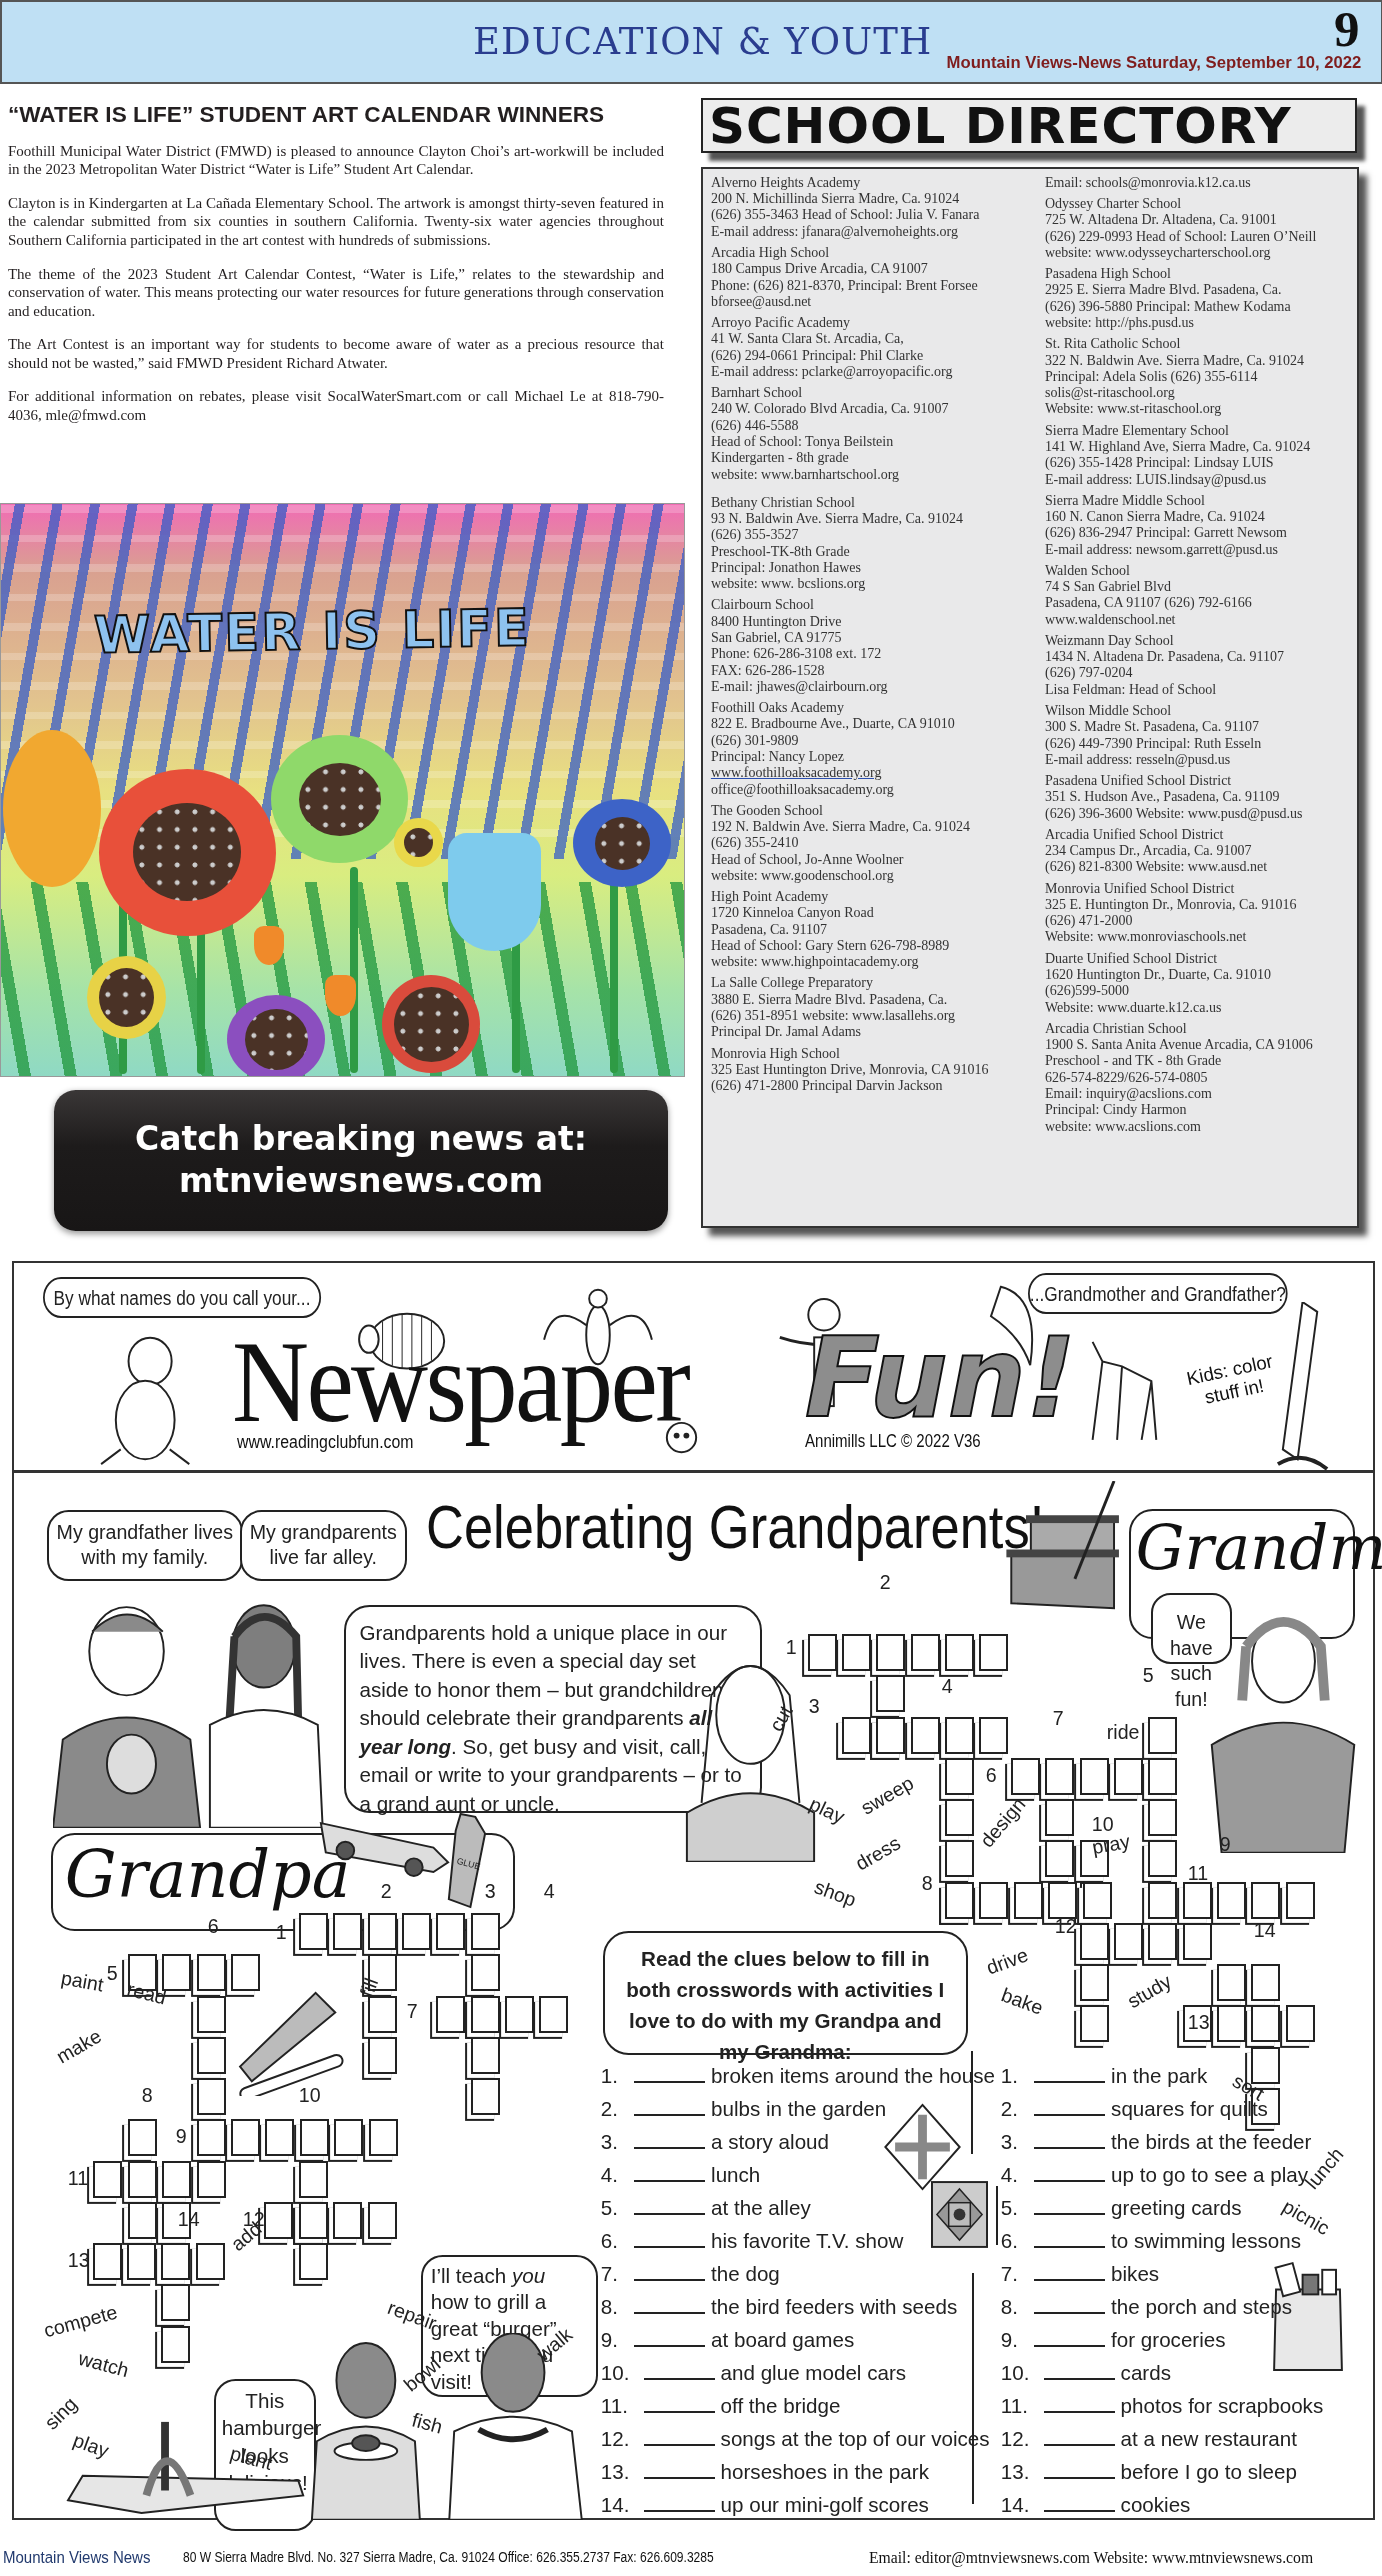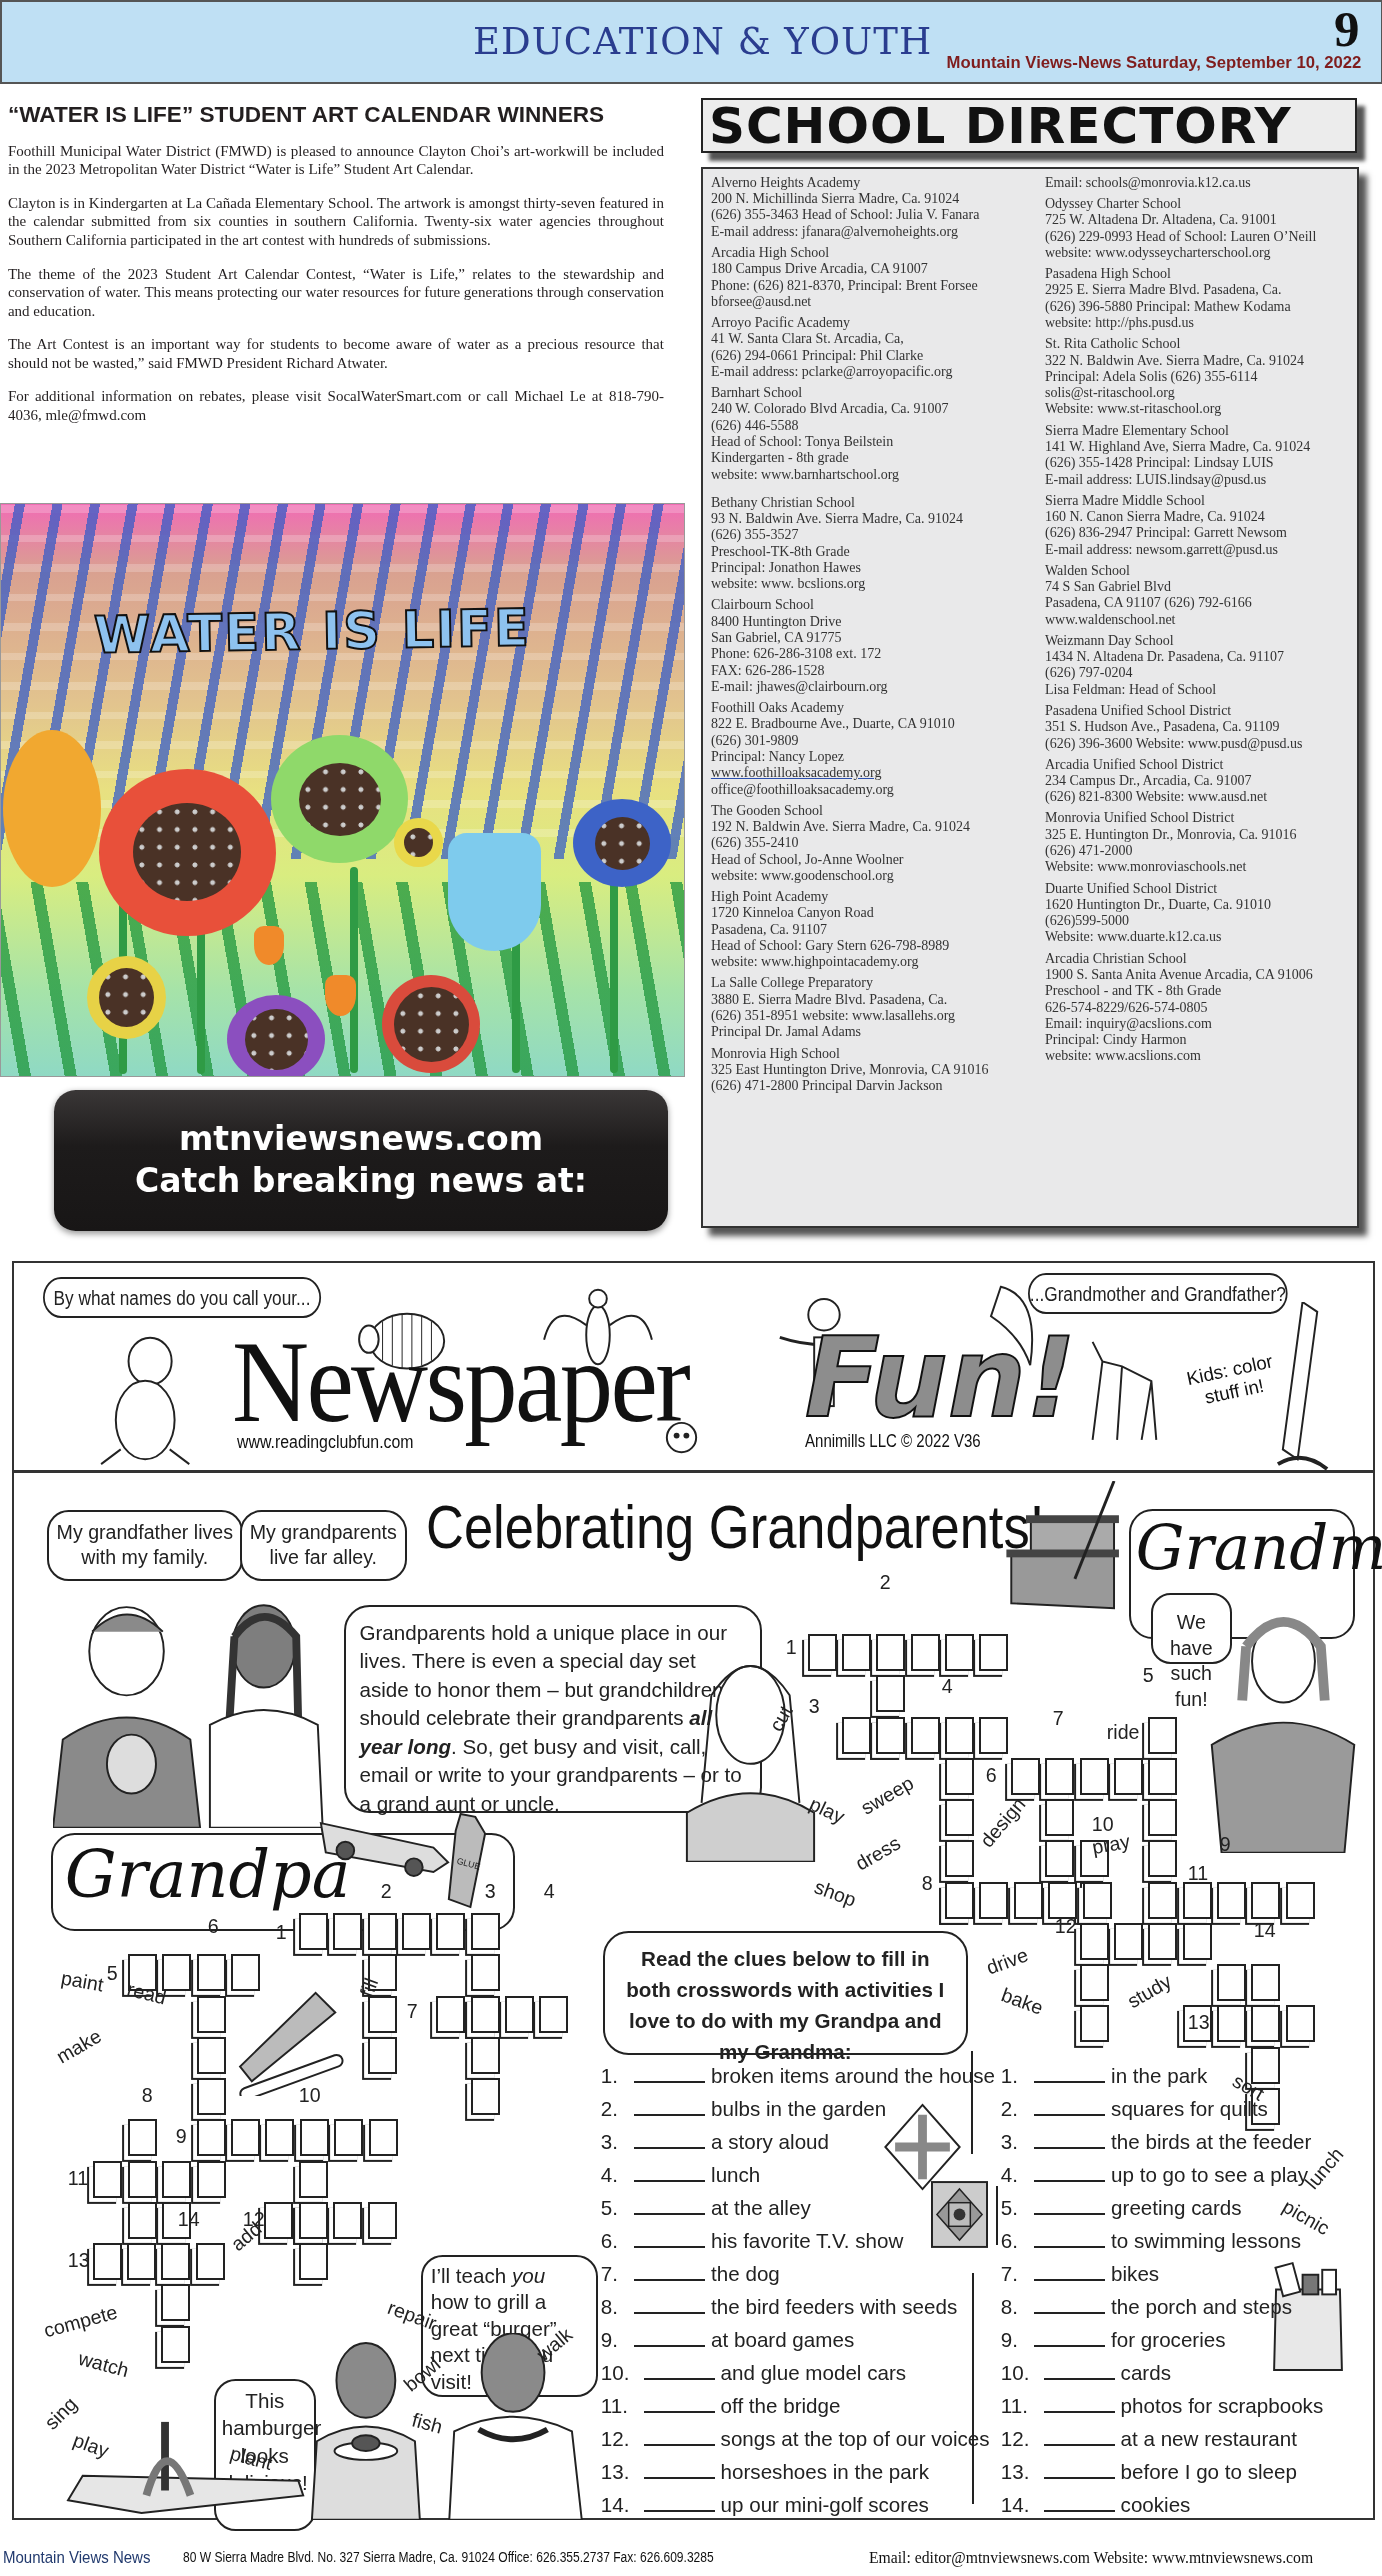--- a/index.html
+++ b/index.html
@@ -160,22 +160,22 @@
     <div class="center" style="left:17.7px;top:13.7px;width:63px;height:61px;"></div>
   </div>
   <div class="flower" style="left:381px;top:471px;width:98px;height:98px;background:#d94b3c;">
     <div class="center" style="left:11.8px;top:11.8px;width:75px;height:75px;"></div>
   </div>
   <div class="flower" style="left:253px;top:422px;width:29.5px;height:39px;background:#f08a2a;border-radius:9.8px 9.8px 50% 50%;"></div>
   <div class="flower" style="left:324px;top:471px;width:31px;height:41px;background:#f08a2a;border-radius:9.8px 9.8px 50% 50%;"></div>
 </div>
 
 <div class="breaking">
+  <div>Catch breaking news at:</div>
   <div>mtnviewsnews.com</div>
-  <div>Catch breaking news at:</div>
 </div>
 
 <div class="dir-title-box">
   <span>SCHOOL DIRECTORY</span>
 </div>
 <div class="dir-box">
   <div class="dir-col c1" id="dir-col-1">
       <div class="school">
         <span class="line">Alverno Heights Academy</span>
         <span class="line">200 N. Michillinda  Sierra Madre, Ca. 91024</span>
@@ -291,20 +291,26 @@
         <span class="line">Walden School</span>
         <span class="line">74 S San Gabriel Blvd</span>
         <span class="line">Pasadena, CA  91107  (626) 792-6166</span>
         <span class="line">www.waldenschool.net</span>
       </div>
       <div class="school">
         <span class="line">Weizmann Day School</span>
         <span class="line">1434 N. Altadena Dr. Pasadena, Ca. 91107</span>
         <span class="line">(626) 797-0204</span>
         <span class="line">Lisa Feldman: Head of School</span>
+      </div>
+      <div class="school">
+        <span class="line">Wilson Middle School</span>
+        <span class="line">300 S. Madre St.  Pasadena, Ca. 91107</span>
+        <span class="line">(626) 449-7390 Principal: Ruth Esseln</span>
+        <span class="line">E-mail address: resseln@pusd.us</span>
       </div>
       <div class="school">
         <span class="line">Pasadena Unified School District</span>
         <span class="line">351 S. Hudson Ave., Pasadena, Ca. 91109</span>
         <span class="line">(626) 396-3600  Website: www.pusd@pusd.us</span>
       </div>
       <div class="school">
         <span class="line">Arcadia Unified School District</span>
         <span class="line">234 Campus Dr., Arcadia, Ca.  91007</span>
         <span class="line">(626) 821-8300  Website: www.ausd.net</span>

